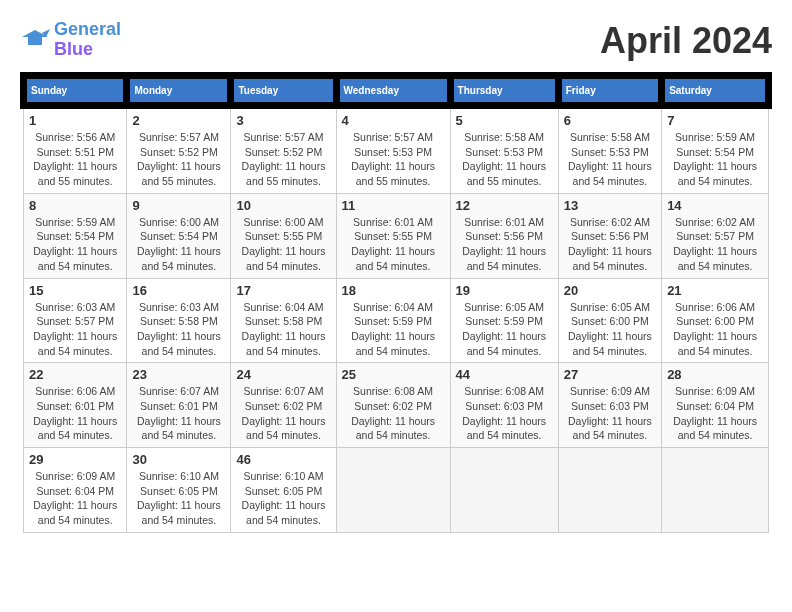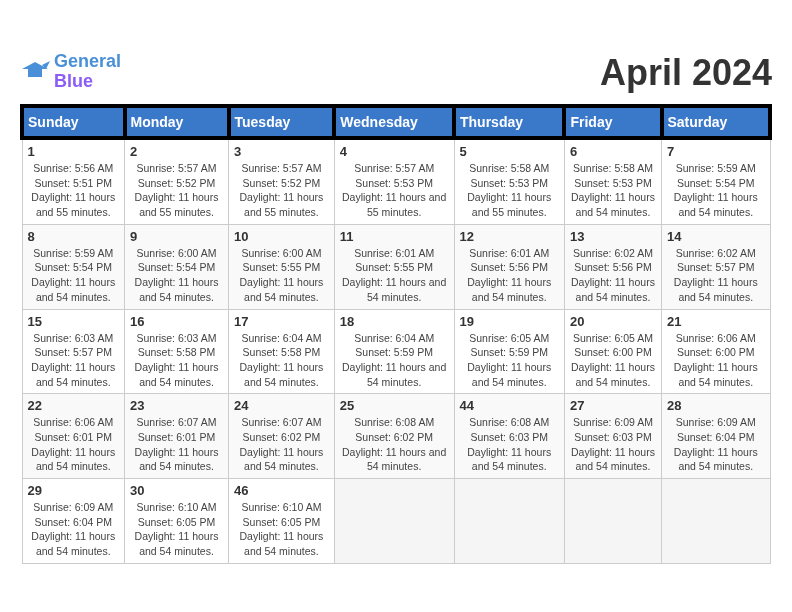--- a/index.html
+++ b/index.html
@@ -8,21 +8,20 @@
       background: #fff;
       width: 792px;
       min-height: 612px;
       padding: 20px;
     }
     .header-area {
       display: flex;
       justify-content: space-between;
       align-items: flex-start;
       margin-bottom: 10px;
-      margin-top: 32px;
     }
     .logo {
       display: flex;
       align-items: center;
       gap: 4px;
     }
     .logo-text {
       font-size: 18px;
       font-weight: bold;
       color: #333;
@@ -50,23 +49,23 @@
     table {
       width: 100%;
       border-collapse: collapse;
       font-size: 11px;
     }
     th {
       background-color: #3a78c9;
       color: #fff;
       padding: 6px 4px;
       text-align: left;
-      font-size: 14px;
+      font-size: 10px;
       font-weight: bold;
-      border: 4px solid #000000;
+      border: 7px solid #000000;
     }
     td {
       border: 1px solid #ccc;
       vertical-align: top;
       padding: 4px 5px;
       height: 80px;
       background: #fff;
     }
     td.empty {
       background: #f5f5f5;

